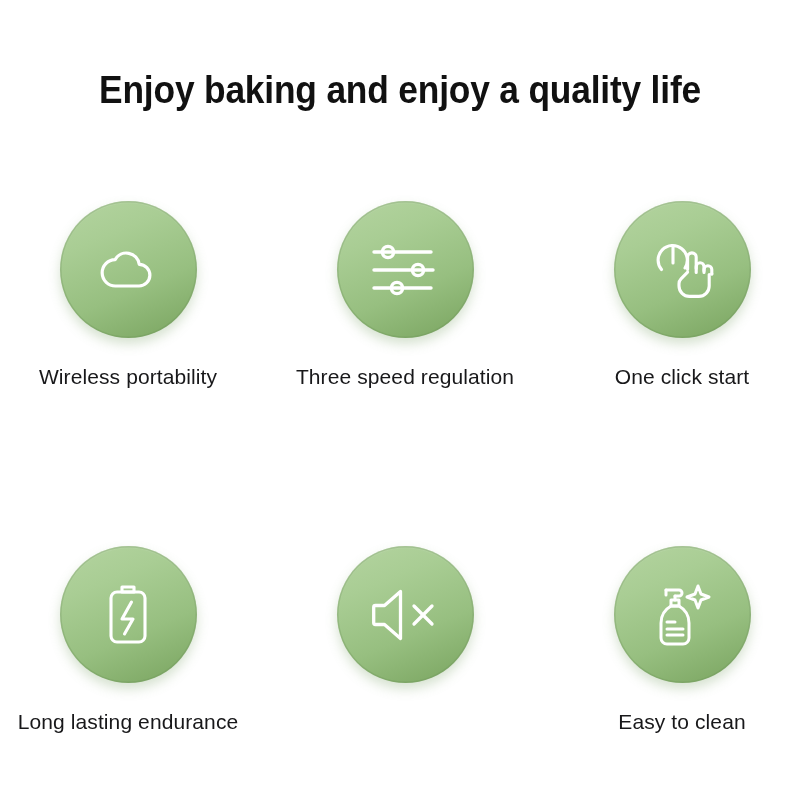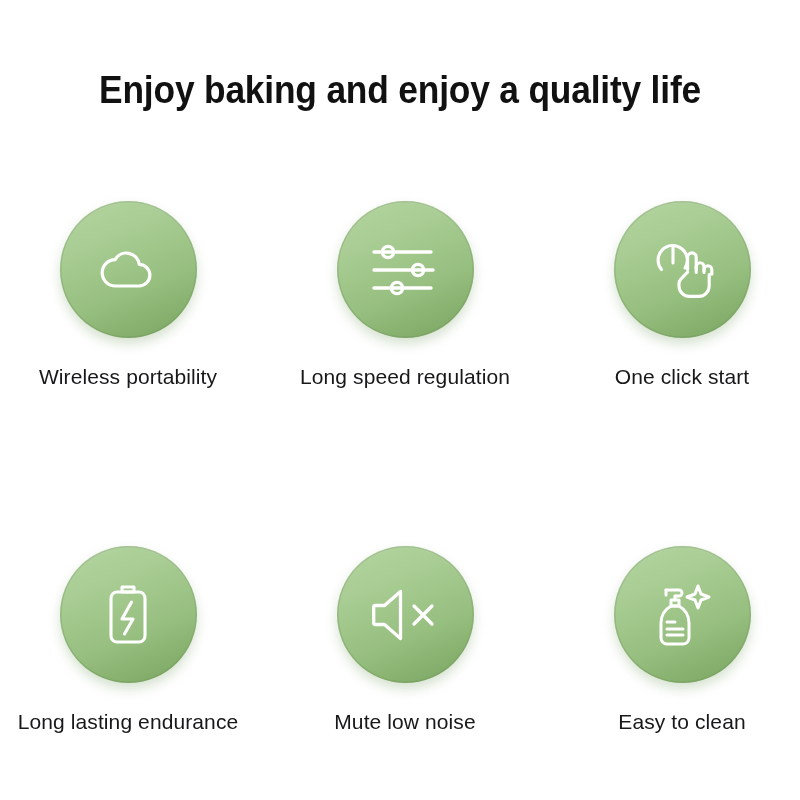--- a/index.html
+++ b/index.html
@@ -149,21 +149,21 @@
 
               <line x1="3" y1="30" x2="62" y2="30"></line>
               <circle cx="47" cy="30" r="5.6" fill="none"></circle>
 
               <line x1="3" y1="48" x2="60" y2="48"></line>
               <circle cx="26" cy="48" r="5.6" fill="none"></circle>
             </svg>
           </span>
         </div>
       </div>
-      <div class="feature-label">Long speed regulation</div>
+      <div class="feature-label">Three speed regulation</div>
     </div>
 
     <div class="feature col-2 row-0">
       <div class="badge-wrap">
         <div class="badge">
           <span>
             <svg width="72" height="68" viewBox="0 0 72 68" fill="none" stroke="#ffffff" stroke-width="3.1" stroke-linecap="round" stroke-linejoin="round">
 
               <path d="M15.5 33.5 a14.6 14.6 0 1 1 23.5 -1.5"></path>
               <line x1="27" y1="11.5" x2="27" y2="27"></line>
@@ -206,21 +206,20 @@
             <svg width="70" height="58" viewBox="0 0 70 58" fill="none" stroke="#ffffff" stroke-width="3.3" stroke-linecap="round" stroke-linejoin="round">
 
               <path d="M30.5 5.5 L14.5 19.5 H5.5 a1.8 1.8 0 0 0 -1.8 1.8 v15.4 a1.8 1.8 0 0 0 1.8 1.8 h9 L30.5 52.5 Z"></path>
 
               <line x1="44" y1="20" x2="62" y2="38"></line>
               <line x1="62" y1="20" x2="44" y2="38"></line>
             </svg>
           </span>
         </div>
       </div>
-      <div class="feature-label">Mute low noise</div>
     </div>
 
     <div class="feature col-2 row-1">
       <div class="badge-wrap">
         <div class="badge">
           <span>
             <svg width="62" height="70" viewBox="0 0 62 70" fill="none" stroke="#ffffff" stroke-width="3.0" stroke-linecap="round" stroke-linejoin="round">
 
               <path d="M15 10 h13 a3 3 0 0 1 0 6 h-4"></path>
               <path d="M15 10 v5"></path>

